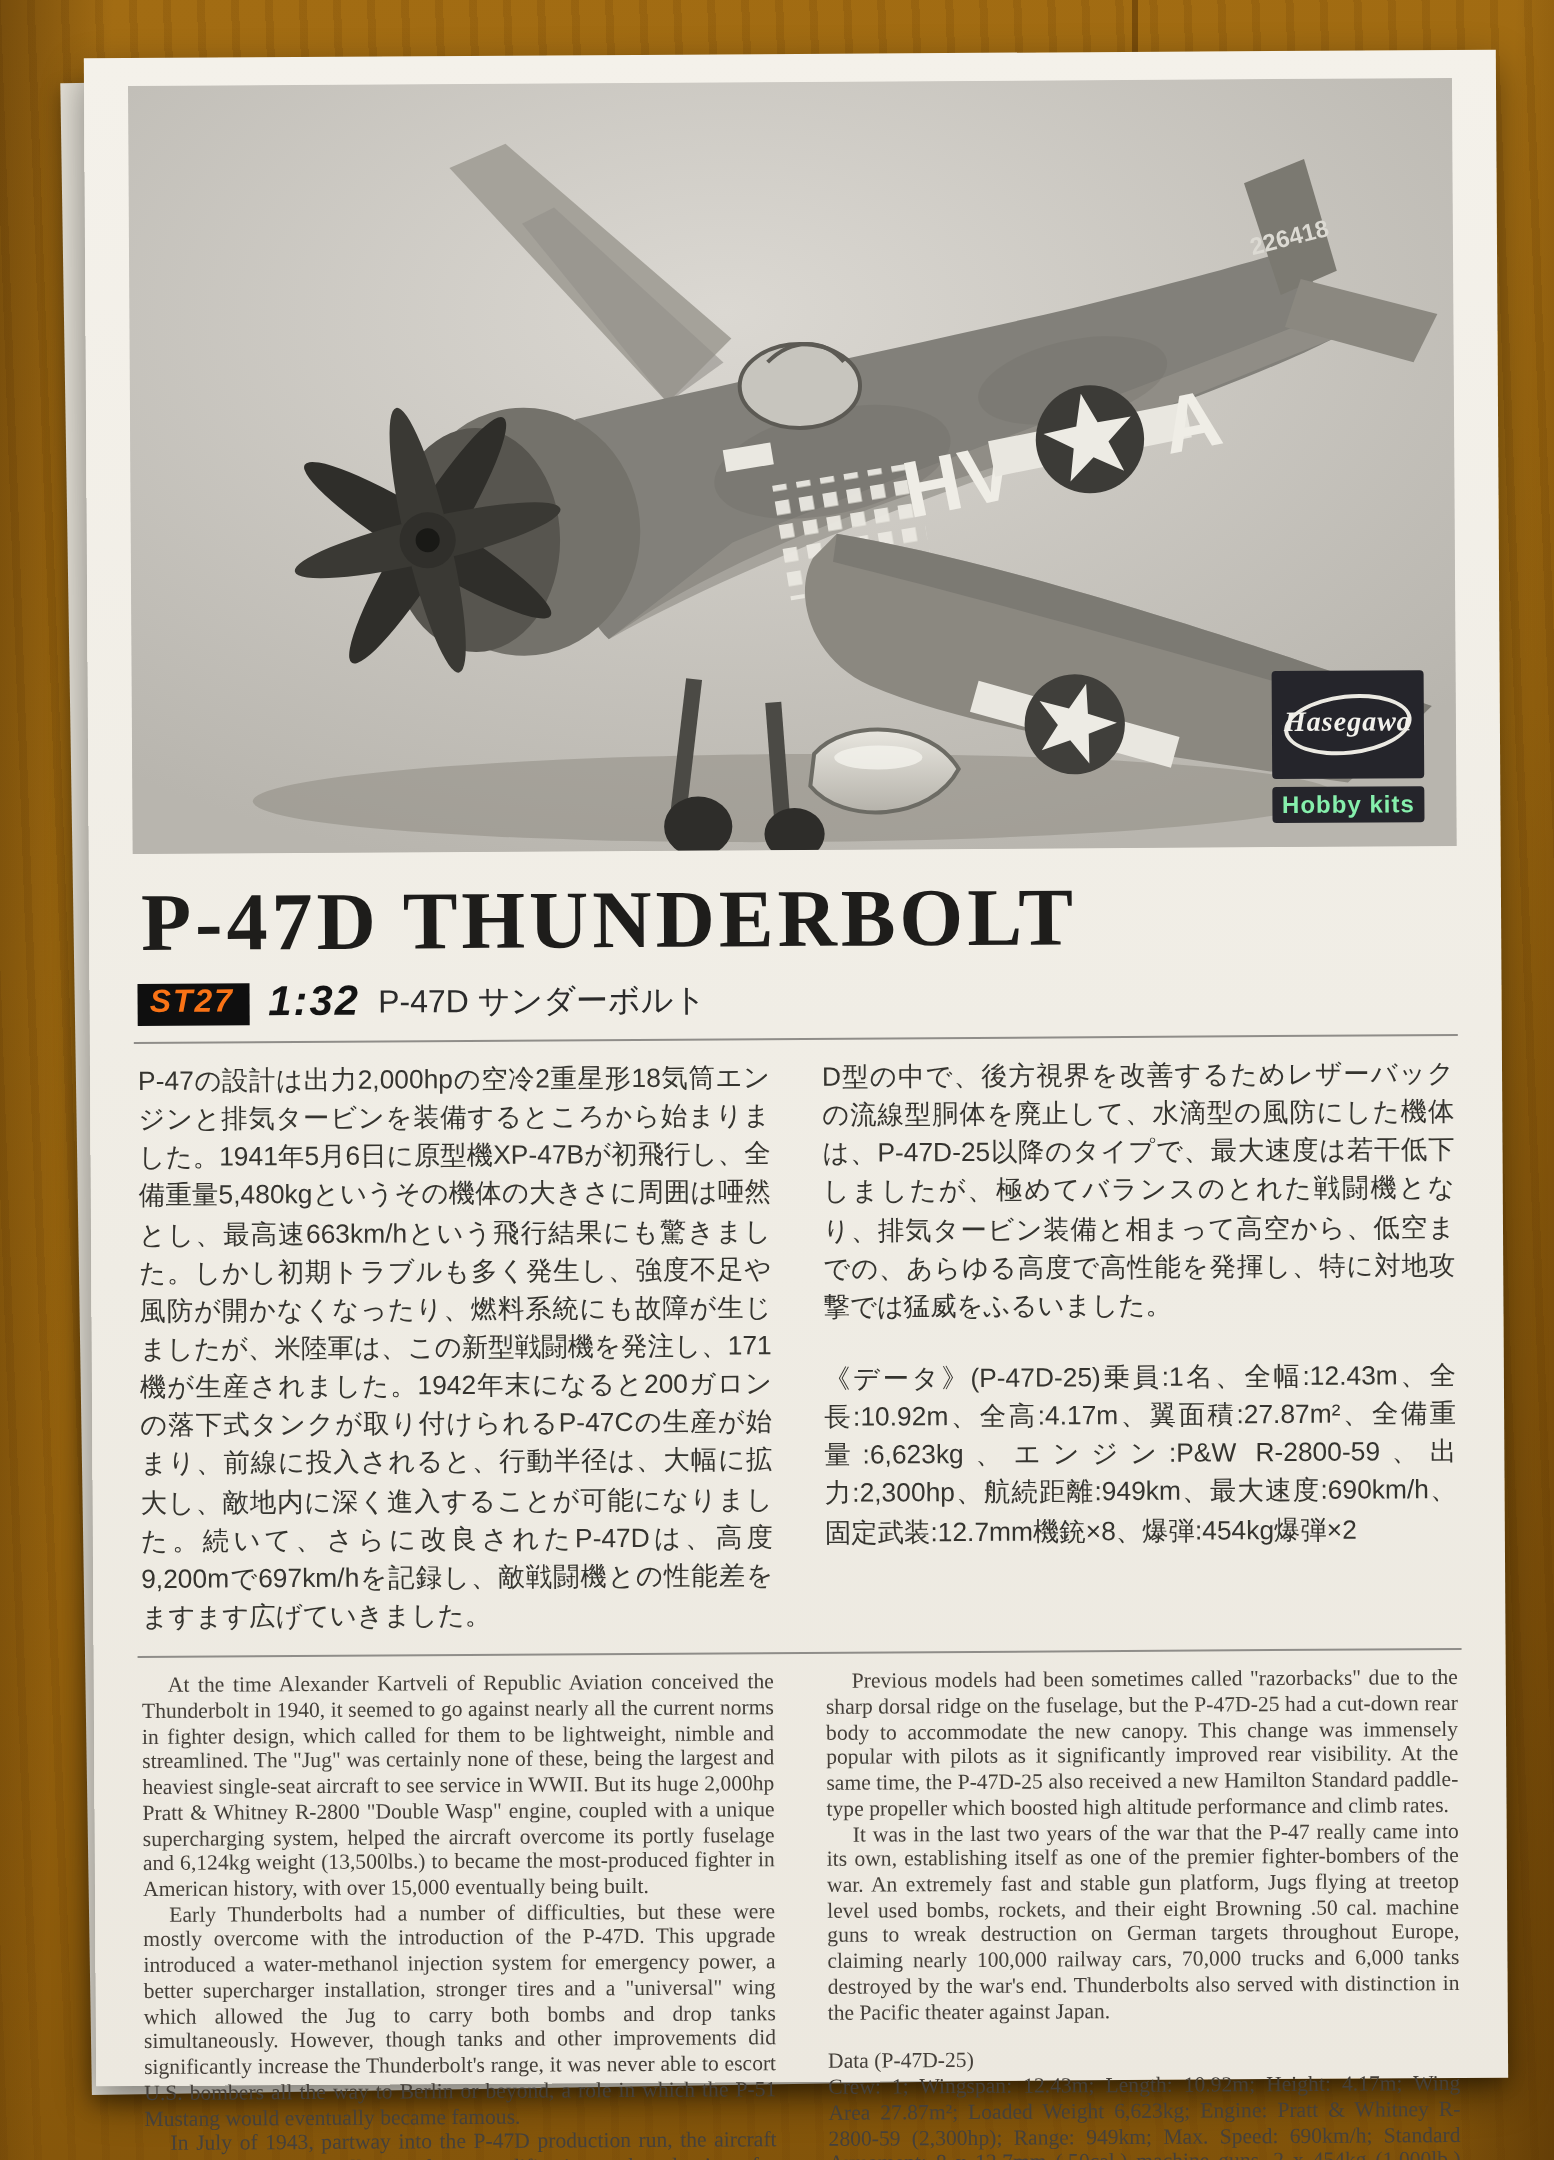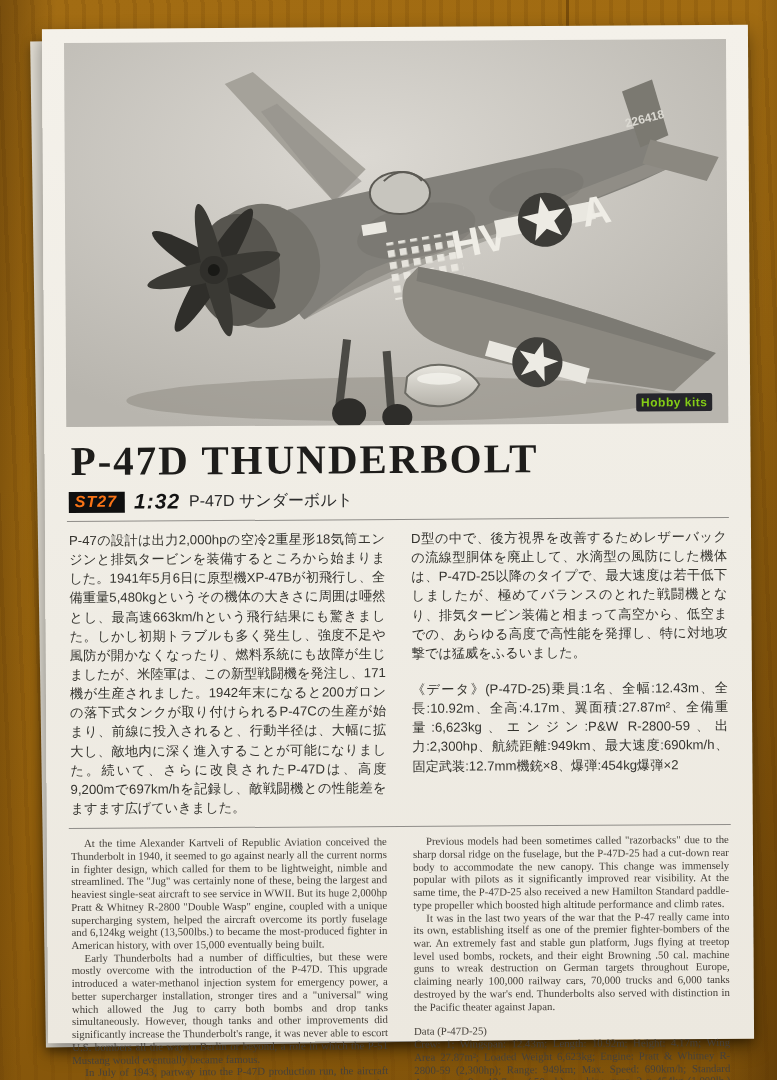--- a/index.html
+++ b/index.html
@@ -34,21 +34,21 @@
   }
   .logo-sq .oval{
     position:absolute;left:6px;top:12px;right:6px;bottom:12px;
     border:2px solid #eceae3;border-radius:50%;transform:rotate(-6deg);
   }
   .logo-brand{
     position:relative;font-family:"Liberation Serif",serif;font-style:italic;font-weight:bold;
     font-size:14px;letter-spacing:.5px;
   }
   .logo-bar{
-    margin-top:4px;background:#25252b;color:#84cc16;font-weight:bold;font-size:12px;
+    margin-top:4px;background:#25252b;color:#86efac;font-weight:bold;font-size:12px;
     padding:2px 0;border-radius:2px;letter-spacing:.5px;
   }
   .title{
     margin:10px 0 0 4px;font-family:"Liberation Serif",serif;font-weight:bold;
     font-size:41px;letter-spacing:2px;color:#1e1d1b;white-space:nowrap;
   }
   .st-row{display:flex;align-items:center;gap:9px;margin:5px 0 7px 2px;}
   .st-badge{
     background:#0f0f0f;color:#f97316;font-weight:bold;font-style:italic;
     font-size:16px;padding:1px 8px 2px 6px;letter-spacing:1px;
@@ -145,20 +145,24 @@
       <rect x="272" y="298" width="8" height="72" fill="#4b4a45" transform="rotate(7 276 334)"></rect>
       <rect x="318" y="310" width="8" height="64" fill="#4b4a45" transform="rotate(-4 322 342)"></rect>
       <ellipse cx="282" cy="372" rx="17" ry="15" fill="#2e2d2a"></ellipse>
       <ellipse cx="330" cy="376" rx="15" ry="13" fill="#2e2d2a"></ellipse>
       <path d="M340,336 C356,318 398,320 412,344 C398,370 354,372 338,352 Z" fill="url(#tank)" stroke="#6c6b64" stroke-width="2"></path>
       <ellipse cx="372" cy="338" rx="22" ry="6" fill="#f4f2ec" opacity=".8"></ellipse>
     </svg>
 
     
     <div class="logo-badge">
+      <div class="logo-sq">
+        <span class="oval"></span>
+        <span class="logo-brand">Hasegawa</span>
+      </div>
       <div class="logo-bar">Hobby kits</div>
     </div>
   </div>
 
   <div class="title">P-47D THUNDERBOLT</div>
   <div class="st-row">
     <span class="st-badge">ST27</span>
     <span class="st-scale">1:32</span>
     <span class="st-sub">P-47D サンダーボルト</span>
   </div>

